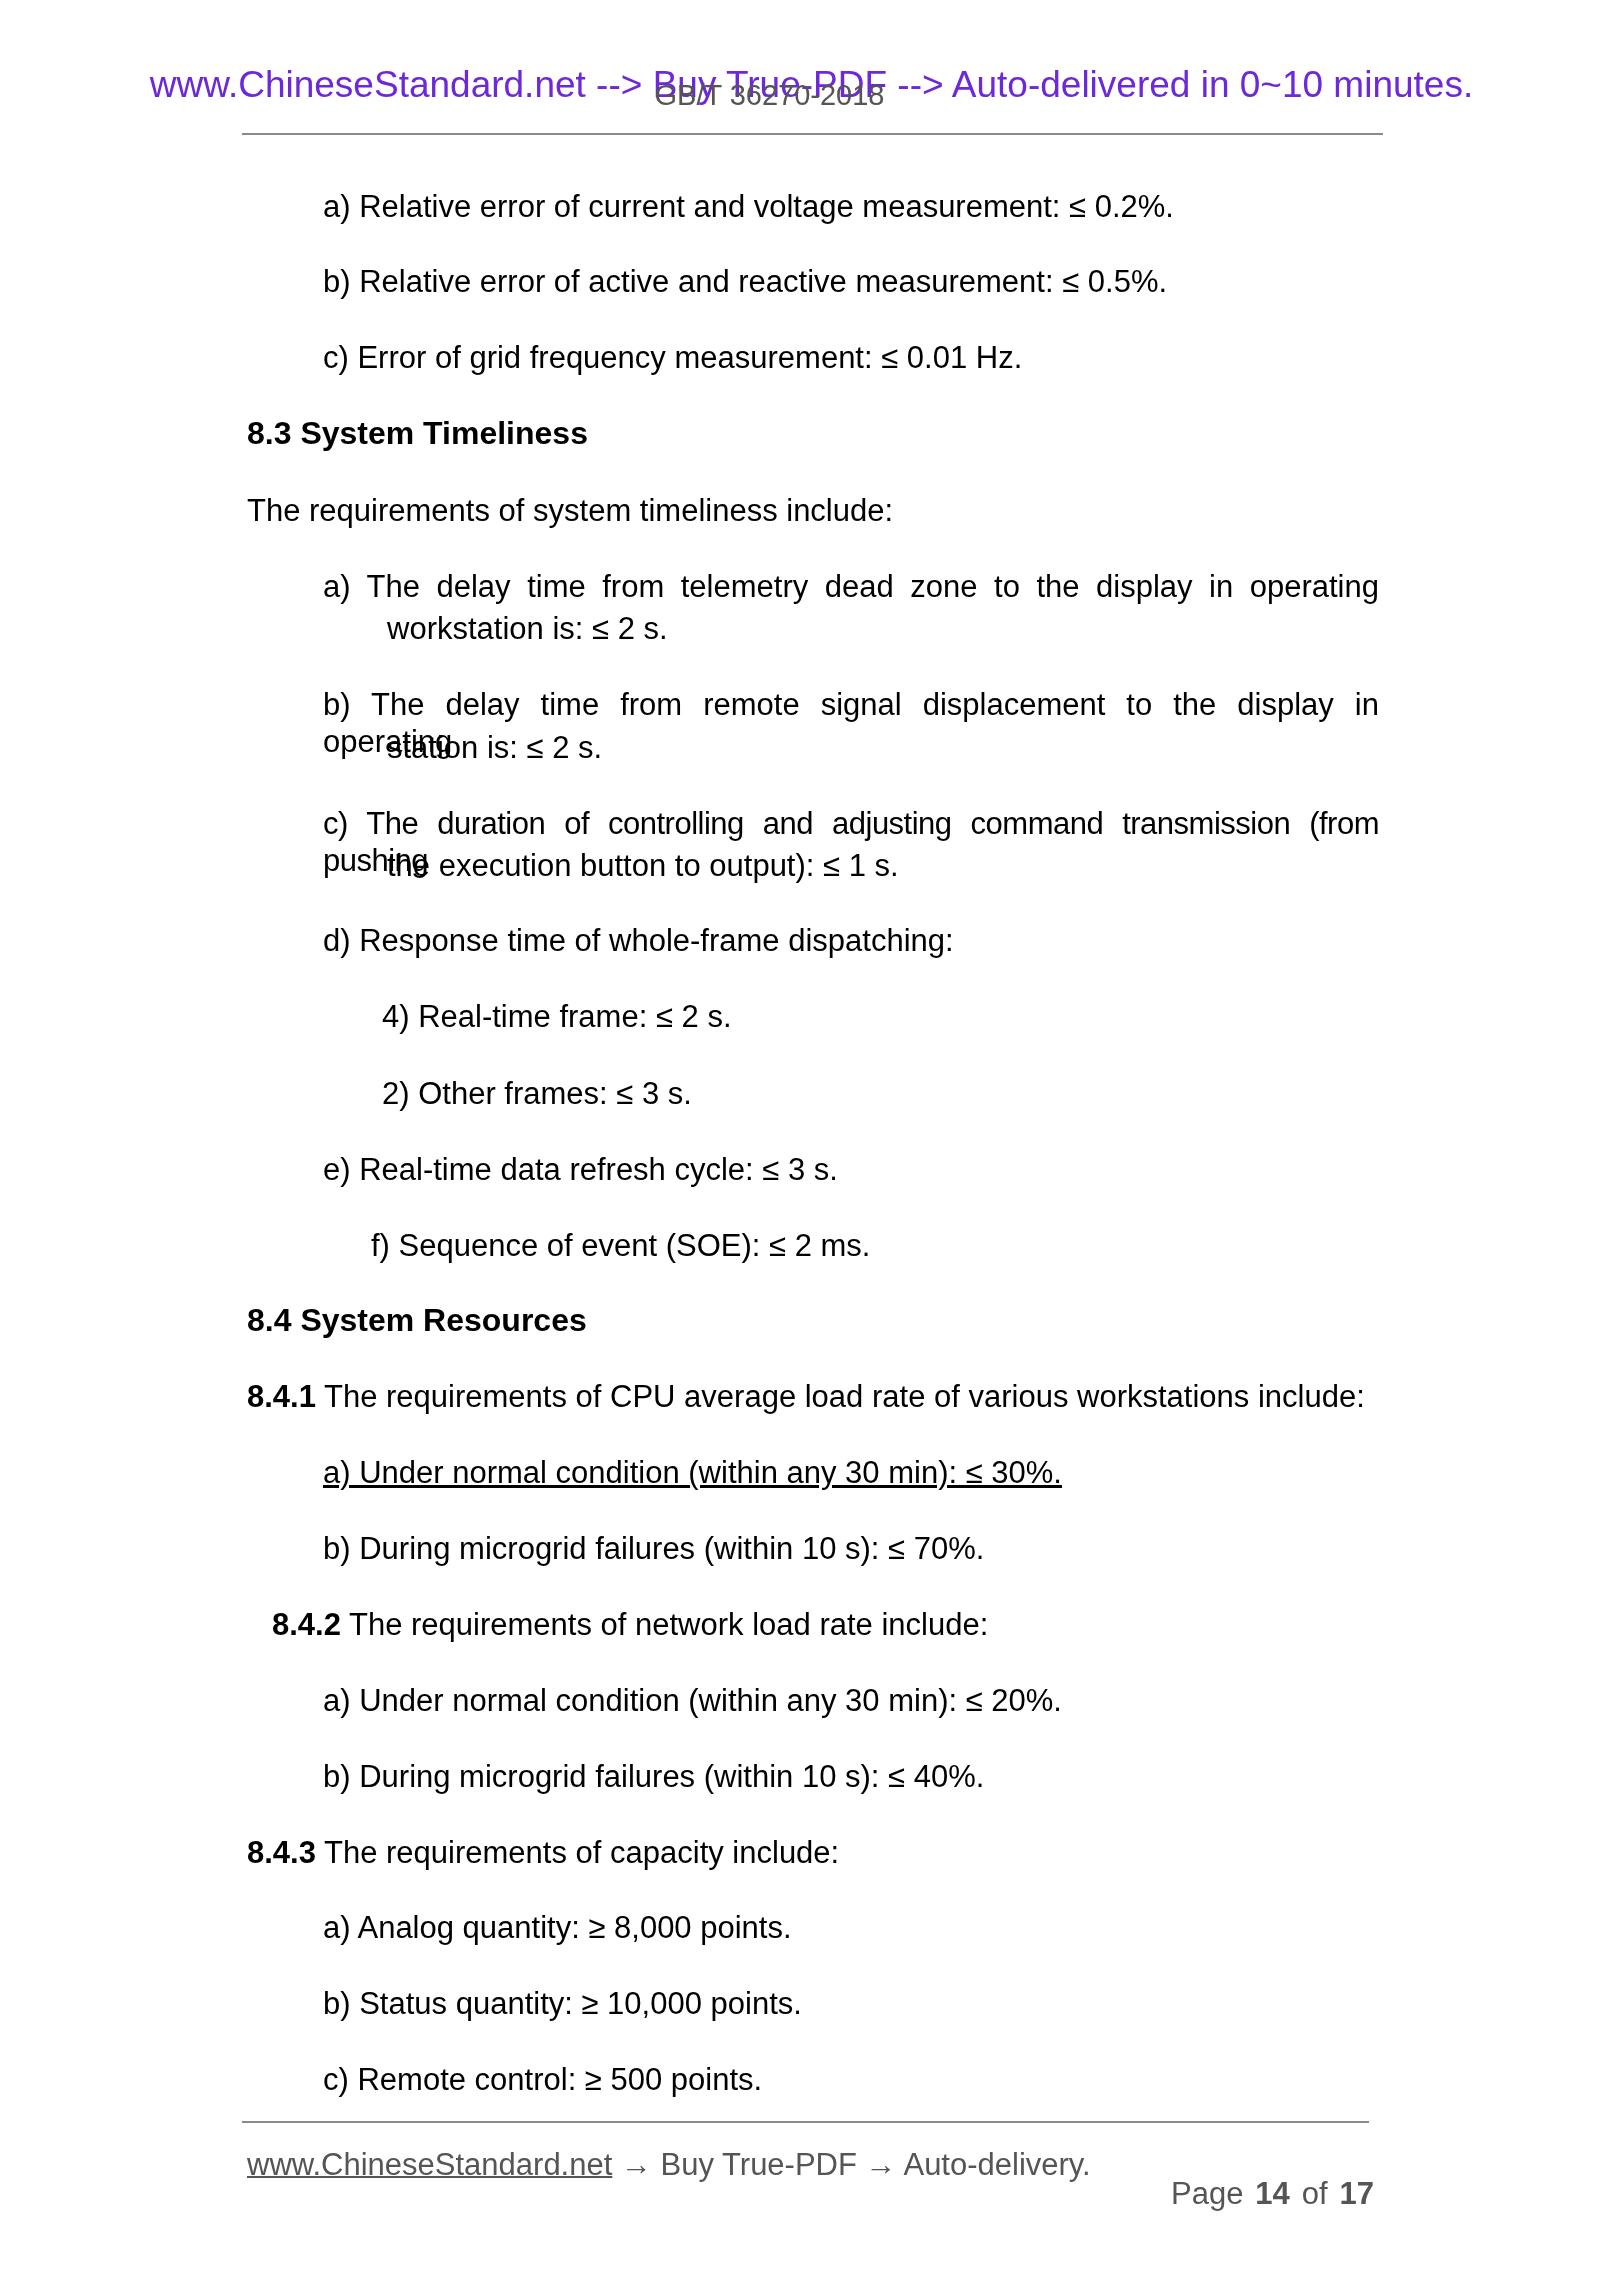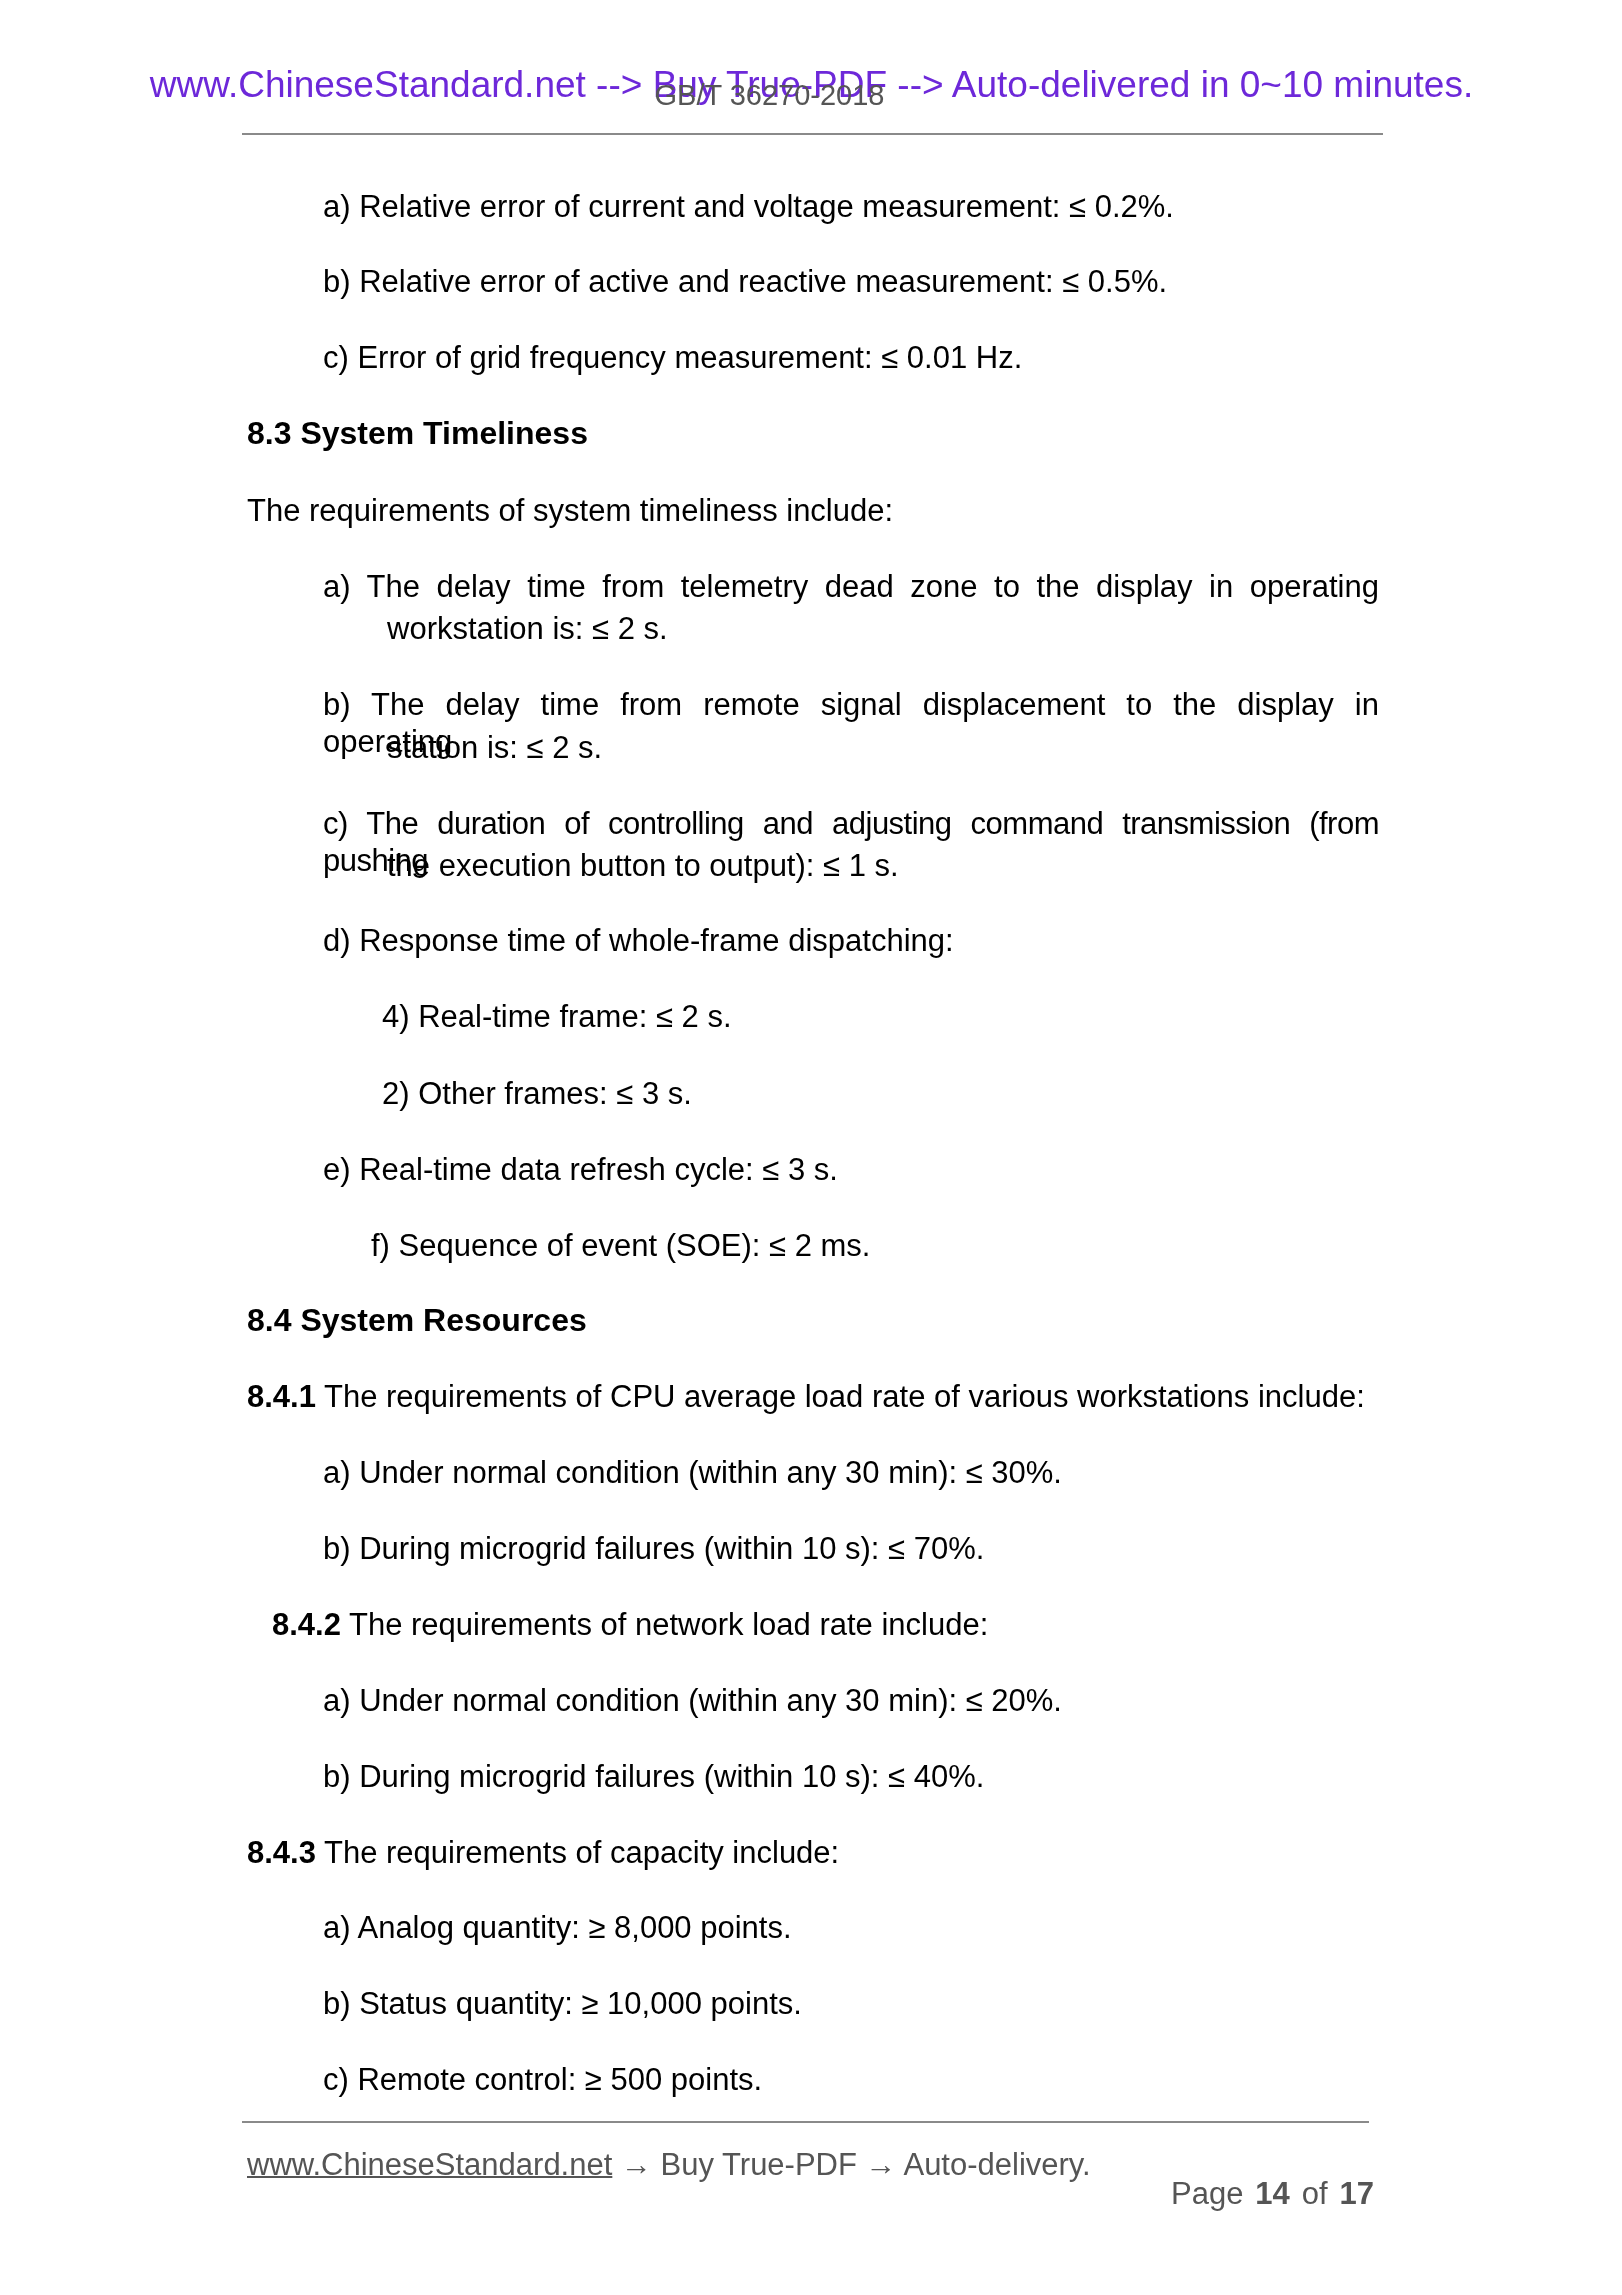--- a/index.html
+++ b/index.html
@@ -48,21 +48,21 @@
 
 <div class="line l1" style="top:922px;">d) Response time of whole-frame dispatching:</div>
 <div class="line l2" style="top:998px;">4) Real-time frame: ≤ 2 s.</div>
 <div class="line l2" style="top:1075px;">2) Other frames: ≤ 3 s.</div>
 <div class="line l1" style="top:1151px;">e) Real-time data refresh cycle: ≤ 3 s.</div>
 <div class="line l1" style="top:1227px;margin-left:48px;">f) Sequence of event (SOE): ≤ 2 ms.</div>
 
 <div class="line l0 h" style="top:1302px;">8.4 System Resources</div>
 
 <div class="line l0" style="top:1378px;"><span class="b">8.4.1</span><span> The requirements of CPU average load rate of various workstations include:</span></div>
-<div class="line l1" style="top:1454px;">a) Under normal condition (within any 30 min): ≤ 30%.</div>
+<div class="line l1" style="top:1454px;text-decoration:underline;">a) Under normal condition (within any 30 min): ≤ 30%.</div>
 <div class="line l1" style="top:1530px;">b) During microgrid failures (within 10 s): ≤ 70%.</div>
 
 <div class="line l0" style="top:1606px;margin-left:25px;"><span class="b">8.4.2</span><span> The requirements of network load rate include:</span></div>
 <div class="line l1" style="top:1682px;">a) Under normal condition (within any 30 min): ≤ 20%.</div>
 <div class="line l1" style="top:1758px;">b) During microgrid failures (within 10 s): ≤ 40%.</div>
 
 <div class="line l0" style="top:1834px;"><span class="b">8.4.3</span><span> The requirements of capacity include:</span></div>
 <div class="line l1" style="top:1909px;">a) Analog quantity: ≥ 8,000 points.</div>
 <div class="line l1" style="top:1985px;">b) Status quantity: ≥ 10,000 points.</div>
 <div class="line l1" style="top:2061px;">c) Remote control: ≥ 500 points.</div>

